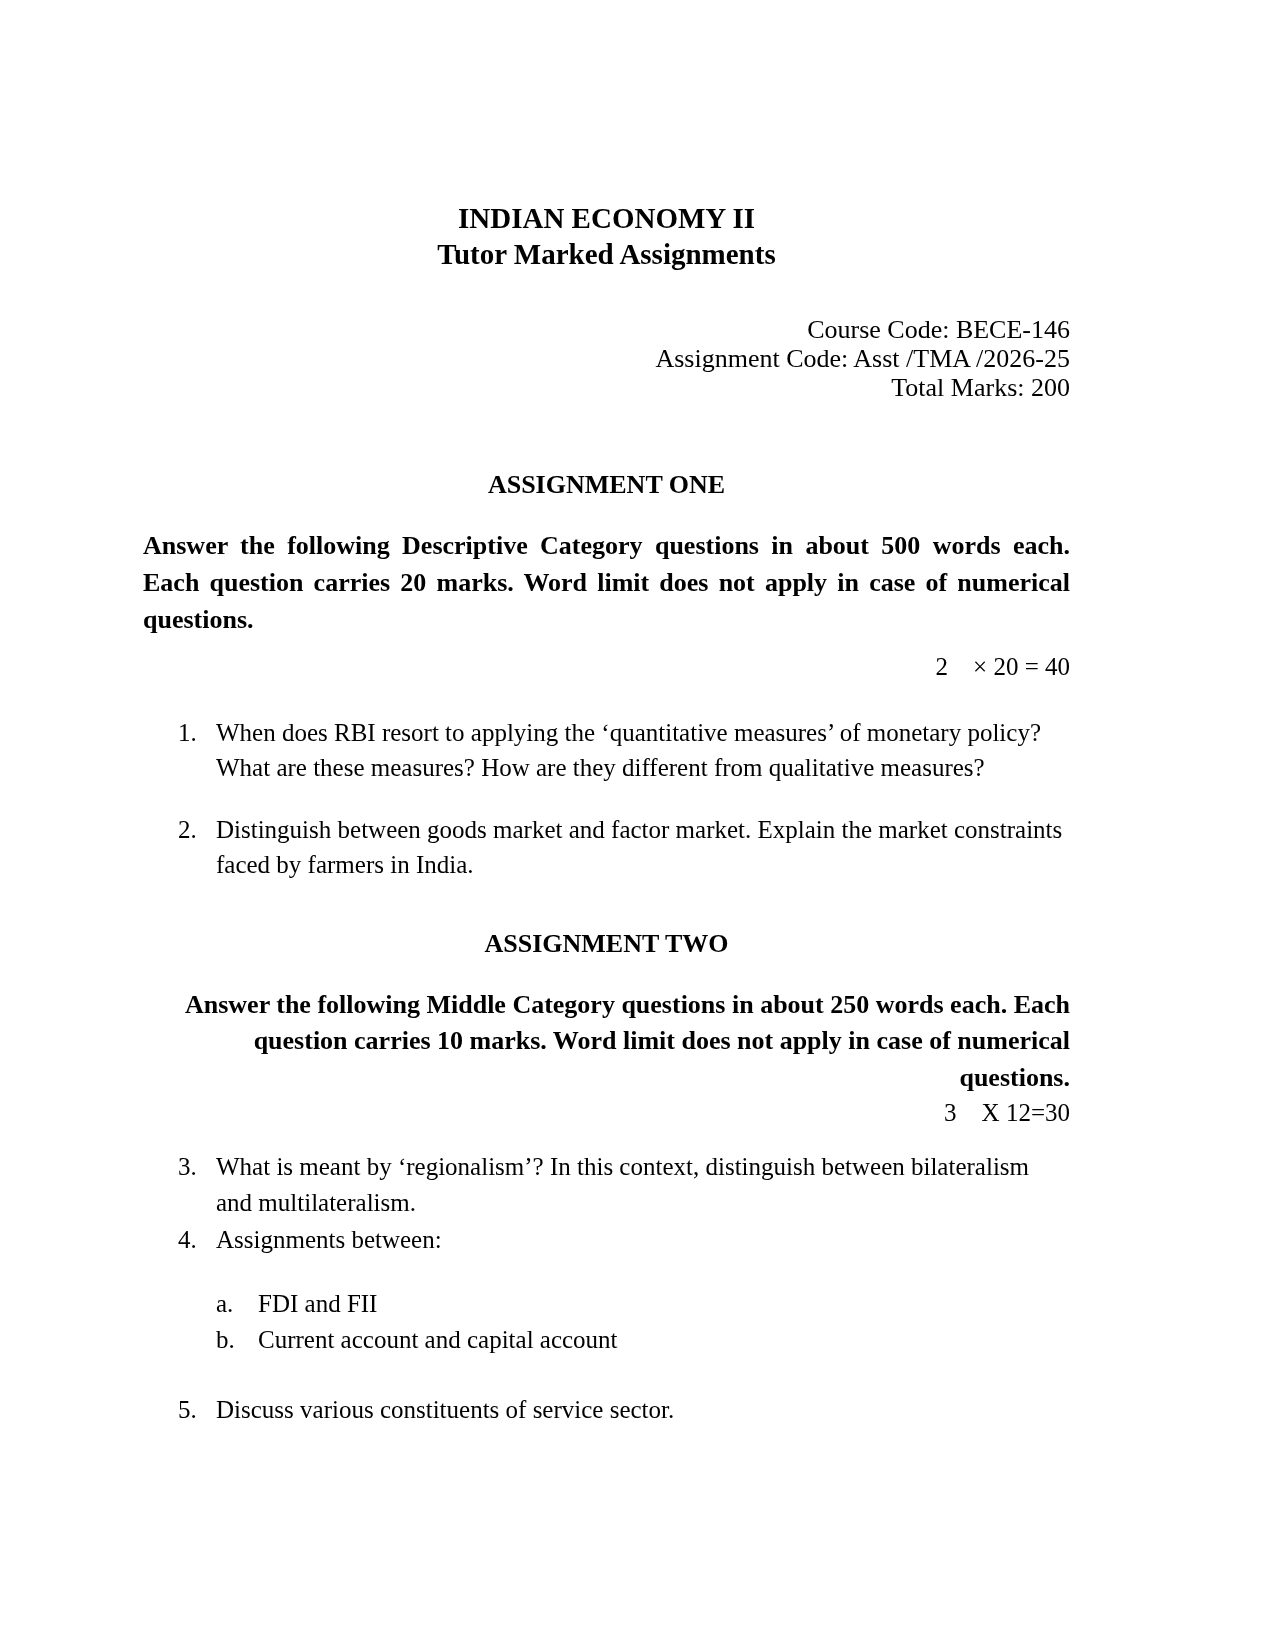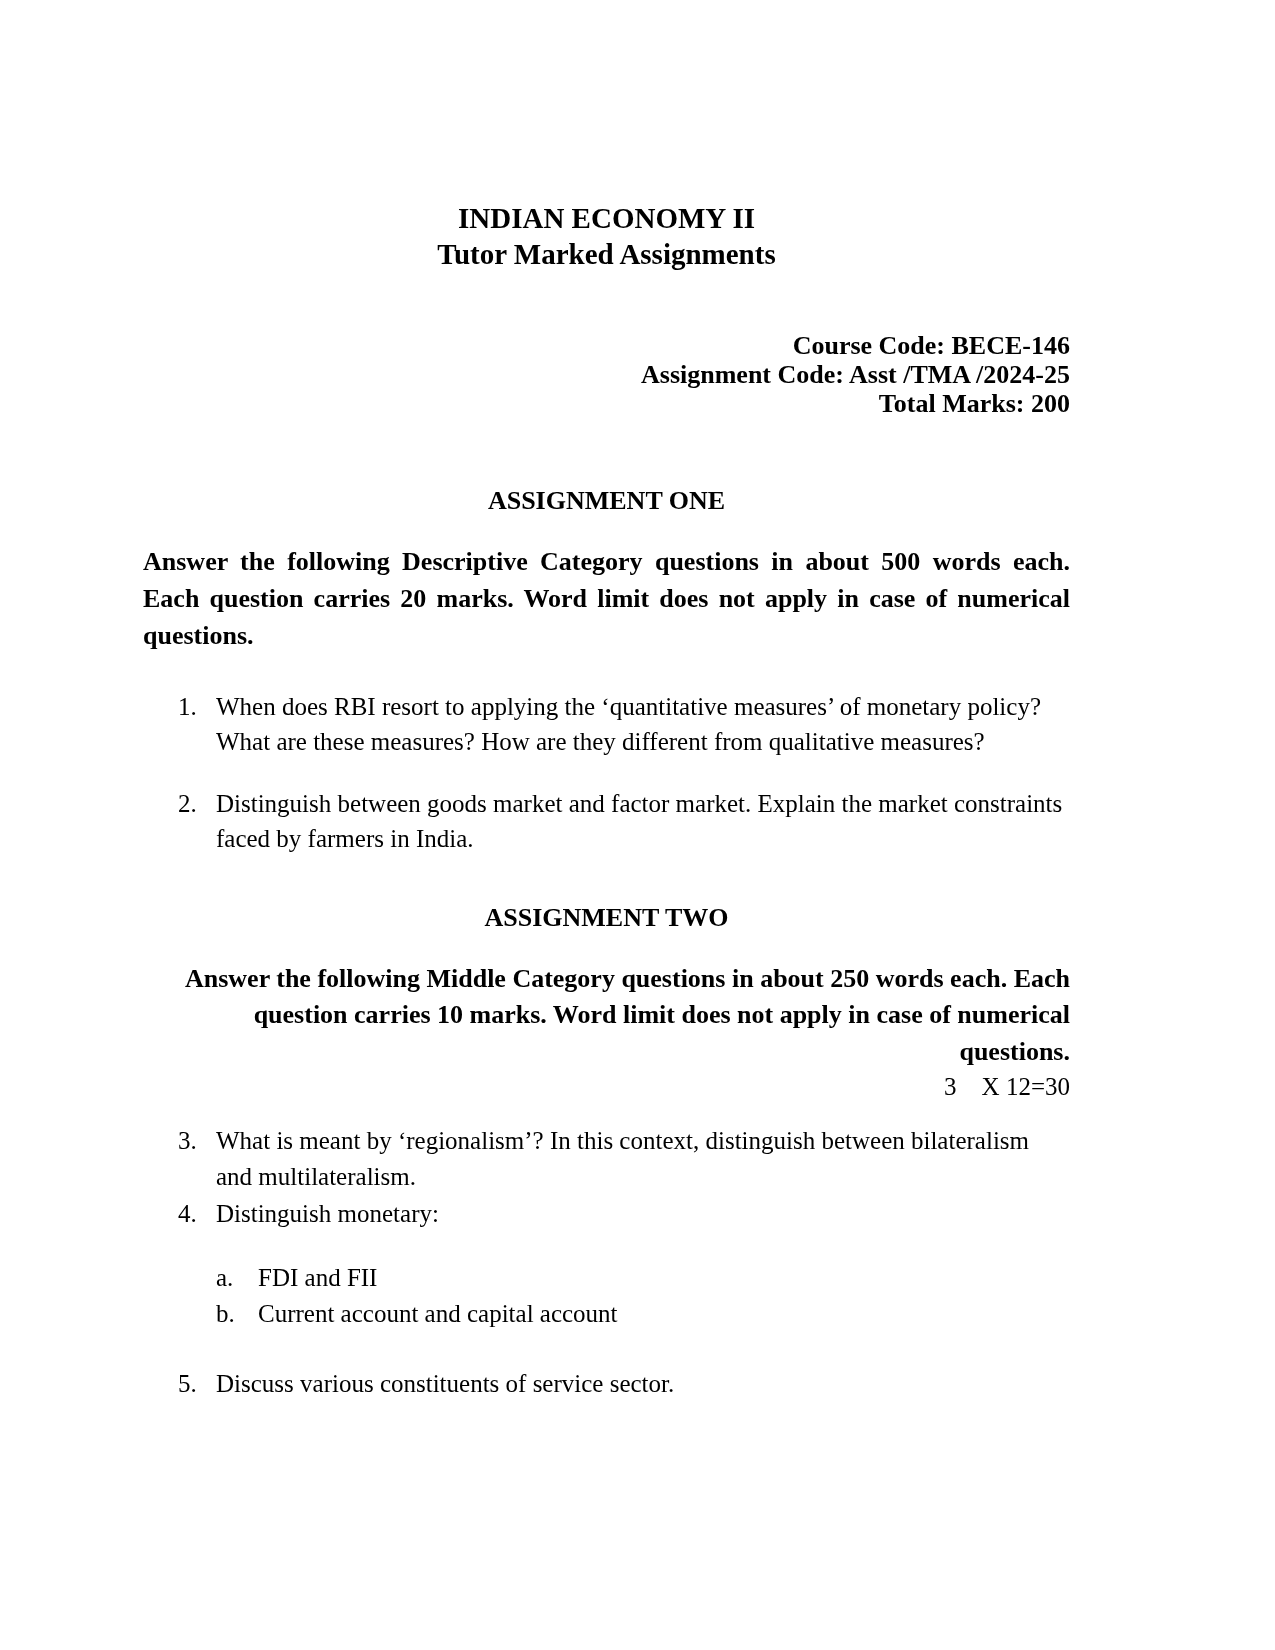--- a/index.html
+++ b/index.html
@@ -21,24 +21,24 @@
   .content { width: 927px; }
 
   .doc-title {
     text-align: center;
     font-weight: bold;
     font-size: 29px;
     line-height: 1.25;
   }
   .meta {
     text-align: right;
-    font-weight: bold;
+    font-weight: normal;
     font-size: 26px;
     line-height: 1.12;
-    margin-top: 58px;
+    margin-top: 42px;
   }
   .section-heading {
     text-align: center;
     font-weight: bold;
     font-size: 26px;
     margin-top: 68px;
   }
   .section-heading.two { margin-top: 46px; }
   .instruction {
     font-weight: bold;
@@ -89,28 +89,29 @@
 <div class="page">
   <div class="content">
 
     <div class="doc-title">
       <div>INDIAN ECONOMY II</div>
       <div>Tutor Marked Assignments</div>
     </div>
 
     <div class="meta">
       <div>Course Code: BECE-146</div>
-      <div>Assignment Code: Asst /TMA /2024-25</div>
+      <div>Assignment Code: Asst /TMA /2026-25</div>
       <div>Total Marks: 200</div>
     </div>
 
     <div class="section-heading">ASSIGNMENT ONE</div>
 
     <div class="instruction">Answer the following Descriptive Category questions in about 500 words each. Each question carries 20 marks. Word limit does not apply in case of numerical questions.</div>
 
+    <div class="marks-line">2    × 20 = 40</div>
 
     <div class="question q1">
       <div class="qnum">1.</div>
       <div class="qtext">When does RBI resort to applying the ‘quantitative measures’ of monetary policy? What are these measures? How are they different from qualitative measures?</div>
     </div>
 
     <div class="question q2">
       <div class="qnum">2.</div>
       <div class="qtext">Distinguish between goods market and factor market. Explain the market constraints faced by farmers in India.</div>
     </div>
@@ -121,21 +122,21 @@
 
     <div class="marks-line tight">3    X 12=30</div>
 
     <div class="question q3">
       <div class="qnum">3.</div>
       <div class="qtext">What is meant by ‘regionalism’? In this context, distinguish between bilateralism and multilateralism.</div>
     </div>
 
     <div class="question q4">
       <div class="qnum">4.</div>
-      <div class="qtext">Distinguish monetary:</div>
+      <div class="qtext">Assignments between:</div>
     </div>
 
     <div class="sublist">
       <div class="subitem">
         <div class="subnum">a.</div>
         <div>FDI and FII</div>
       </div>
       <div class="subitem">
         <div class="subnum">b.</div>
         <div>Current account and capital account</div>

